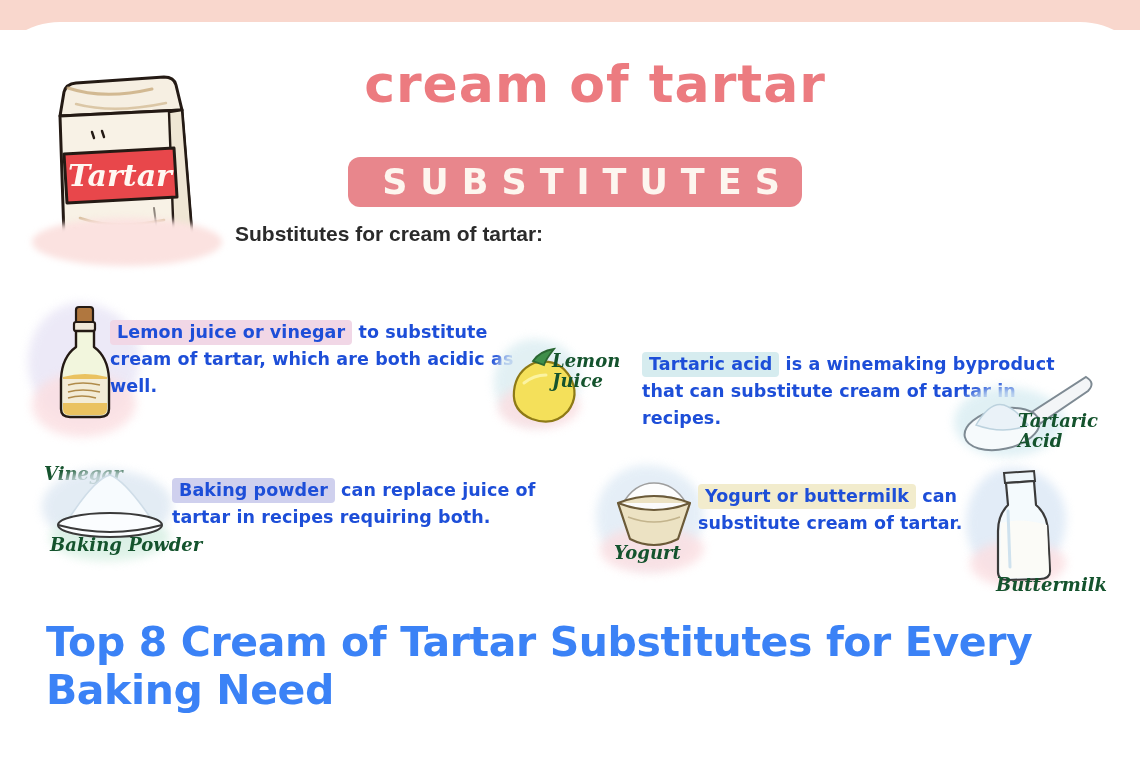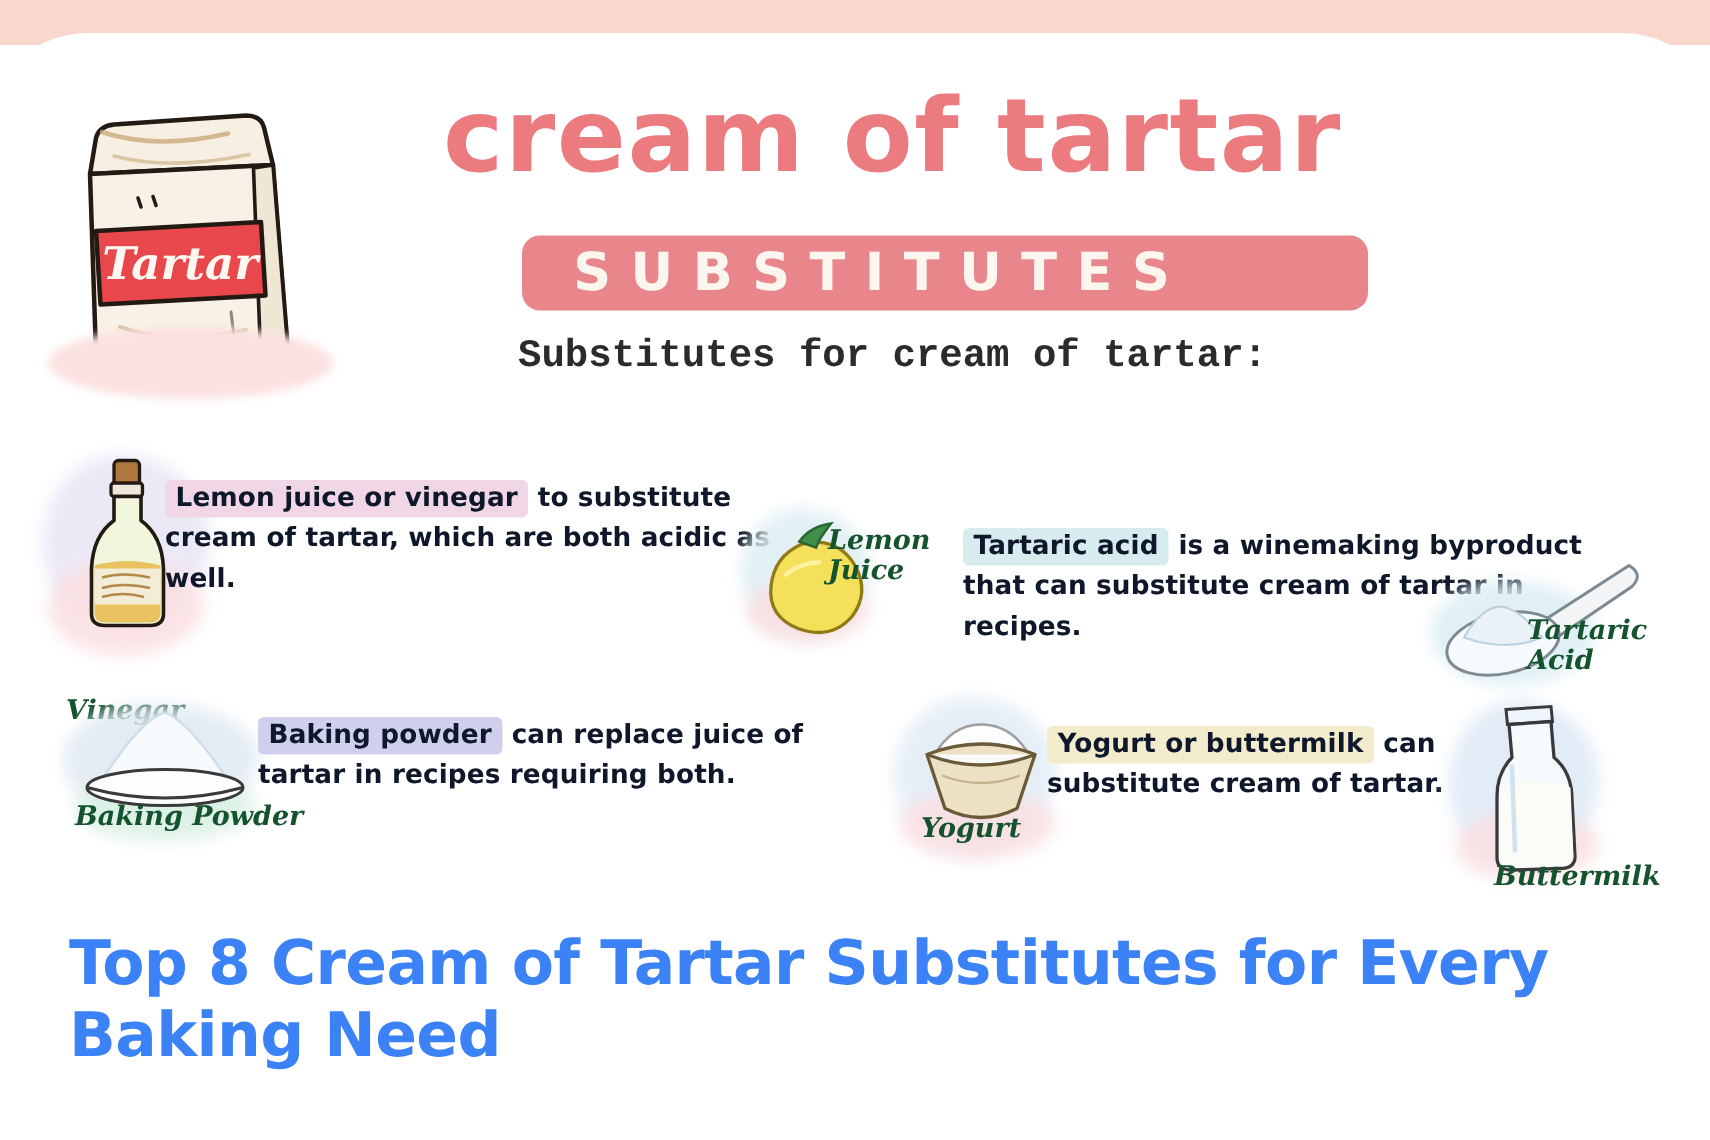--- a/index.html
+++ b/index.html
@@ -57,32 +57,32 @@
     width: 1140px;
     height: 250px;
   }
   .title-main {
     position: absolute;
     left: 235px;
     top: 28px;
     width: 720px;
     text-align: center;
     font-family: "DejaVu Sans", sans-serif;
-    font-size: 68px;
+    font-size: 52px;
     font-weight: 700;
     letter-spacing: 1px;
     color: #ec7b80;
     line-height: 1;
     white-space: nowrap;
   }
   .subtitle-banner {
     position: absolute;
     left: 348px;
     top: 127px;
-    width: 564px;
+    width: 454px;
     height: 50px;
     background: #e8868c;
     border-radius: 12px;
   }
   .subtitle-banner-text {
     position: absolute;
     left: 0; top: 0;
     width: 466px; height: 50px;
     line-height: 50px;
     text-align: center;
@@ -91,25 +91,24 @@
     font-weight: 600;
     letter-spacing: 13px;
     text-indent: 13px;
     font-family: "DejaVu Sans", sans-serif;
   }
   .header-caption {
     position: absolute;
     left: 235px;
     top: 192px;
     width: 720px;
-    text-align: center;
-    font-size: 26px;
+    font-size: 21px;
     font-weight: 700;
     color: #2b2b2b;
-    font-family: Liberation Mono, monospace;
+    font-family: Liberation Sans, sans-serif;
   }
 
   
   .bag-wrap {
     position: absolute;
     left: 24px;
     top: 28px;
     width: 210px;
     height: 210px;
   }
@@ -141,21 +140,21 @@
     border-radius: 46% 54% 52% 48% / 50% 46% 54% 50%;
     filter: blur(5px);
     opacity: .85;
   }
   .text-block {
     position: absolute;
     font-family: "DejaVu Sans", sans-serif;
     font-size: 17.5px;
     font-weight: 600;
     line-height: 1.55;
-    color: #0f172a;
+    color: #1d4ed8;
     letter-spacing: .1px;
   }
   .hl {
     padding: 2px 7px 3px 7px;
     border-radius: 4px;
     font-weight: 700;
   }
   .hl-pink   { background: #f1d7e6; }
   .hl-blue   { background: #d6ecef; }
   .hl-purple { background: #cfd0ee; }

